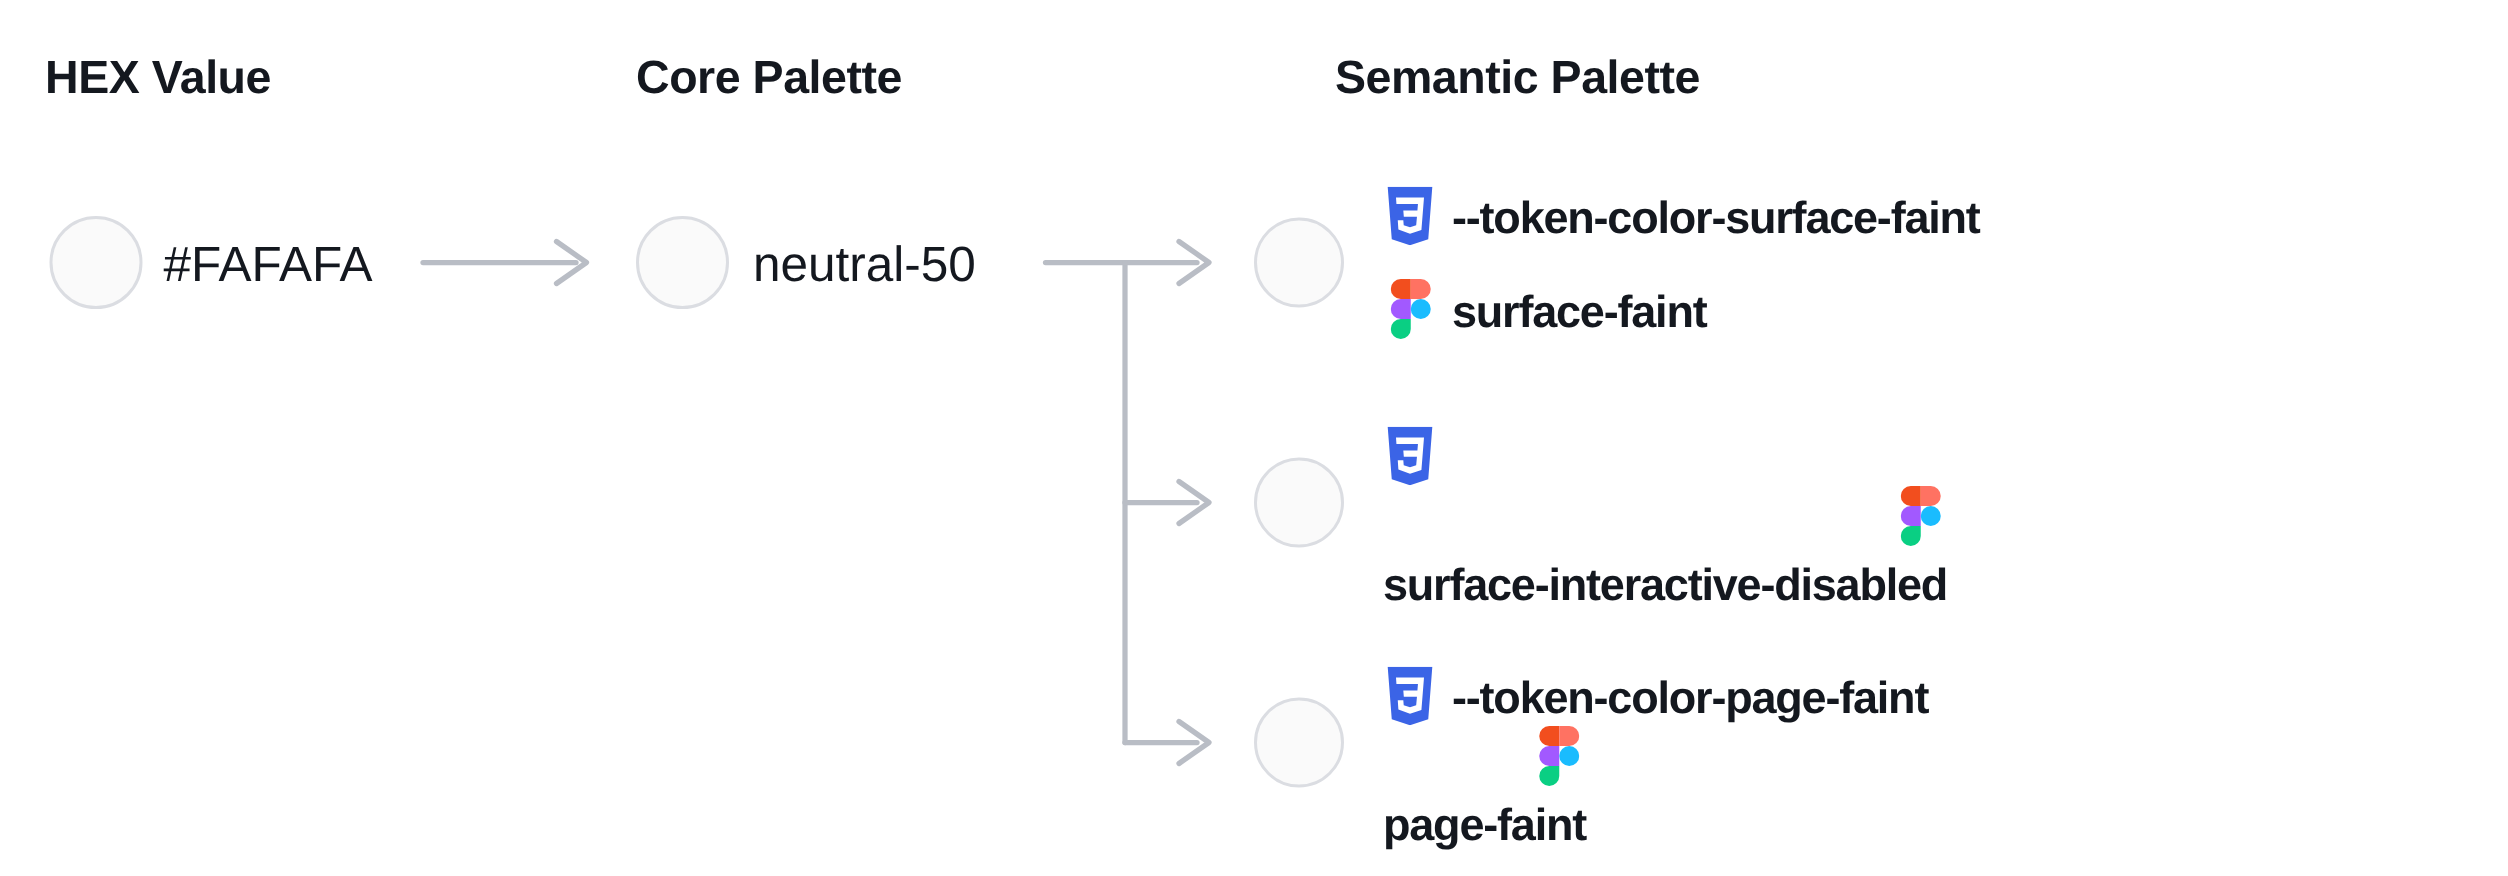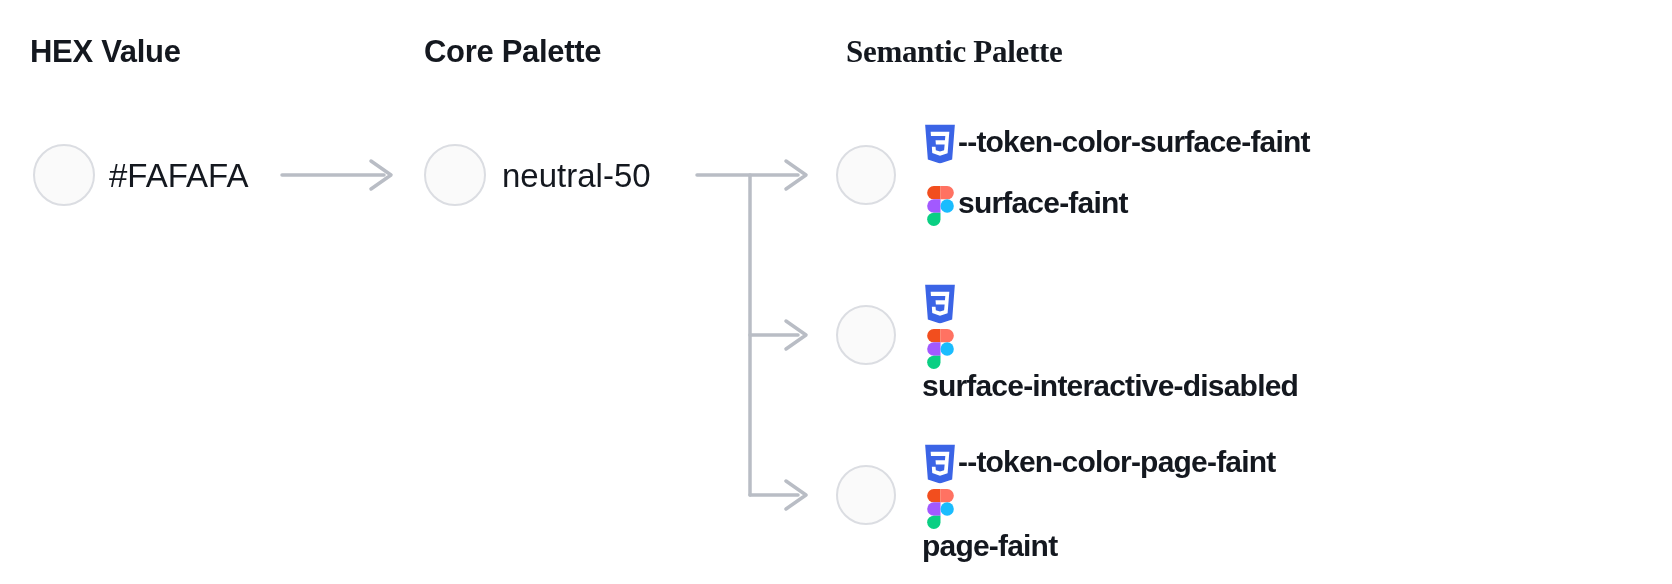--- a/index.html
+++ b/index.html
@@ -22,21 +22,21 @@
     position: absolute;
     top: 36px;
     font-size: 31px;
     font-weight: 700;
     letter-spacing: -0.3px;
     line-height: 1.05;
     white-space: nowrap;
   }
   .hdr-hex { left: 30px; }
   .hdr-core { left: 424px; }
-  .hdr-semantic { left: 846px; font-family: Liberation Serif, serif; }
+  .hdr-semantic { left: 890px; }
 
   .swatch {
     position: absolute;
     box-sizing: border-box;
     background: #fafafa;
     border: 2px solid #dbdde2;
     border-radius: 50%;
   }
   .swatch-lg { width: 62px; height: 62px; }
   .swatch-md { width: 60px; height: 60px; }
@@ -55,21 +55,22 @@
     white-space: nowrap;
   }
   .lbl-hex  { left: 109px; top: 176px; text-align: right; }
   .lbl-core { left: 502px; top: 176px; }
 
   .token-line {
     position: absolute;
     left: 922px;
     transform: translateY(-50%);
     display: flex;
-    align-items: flex-start;
+    align-items: flex-end;
+    gap: 10px;
     white-space: nowrap;
   }
   .tl-1a { top: 144px; } .tl-1b { top: 206px; }
   .tl-2a { top: 304px; } .tl-2b { top: 366px; flex-direction: column; }
   .tl-3a { top: 464px; } .tl-3b { top: 526px; flex-direction: column; }
 
   .icon-box {
     width: 36px;
     display: flex;
     justify-content: center;

